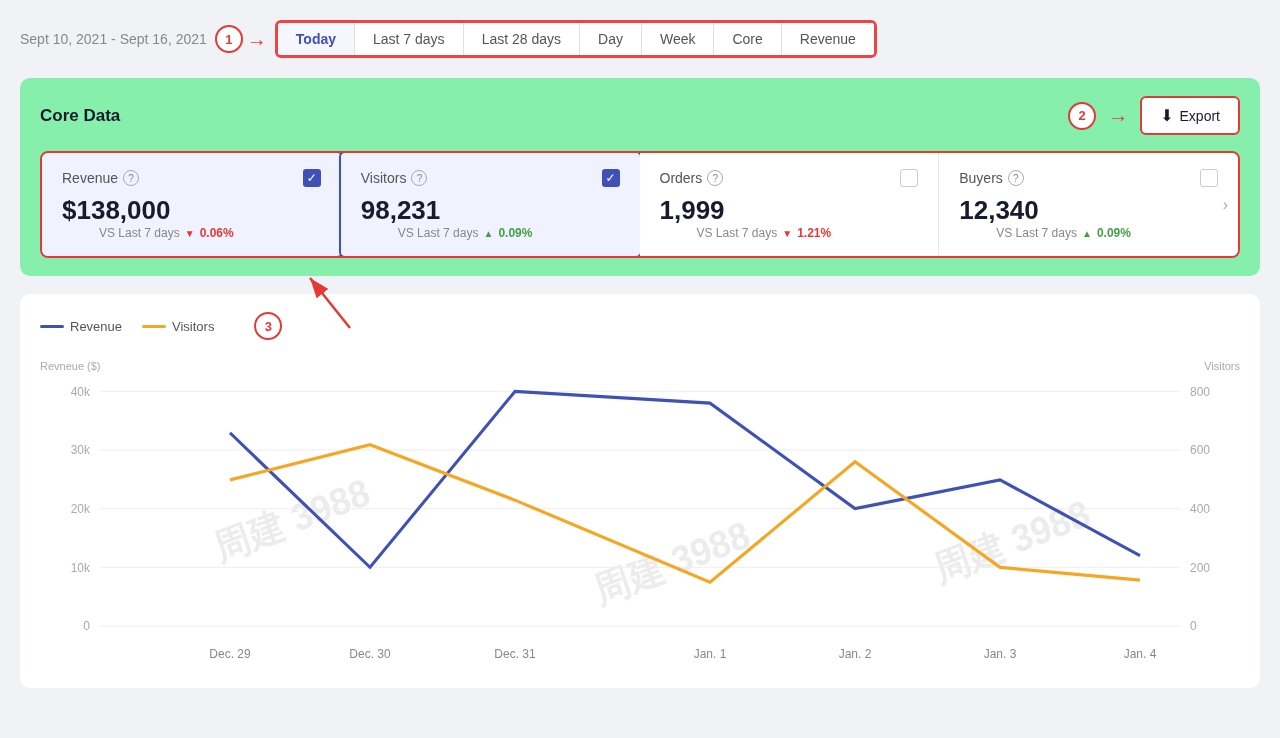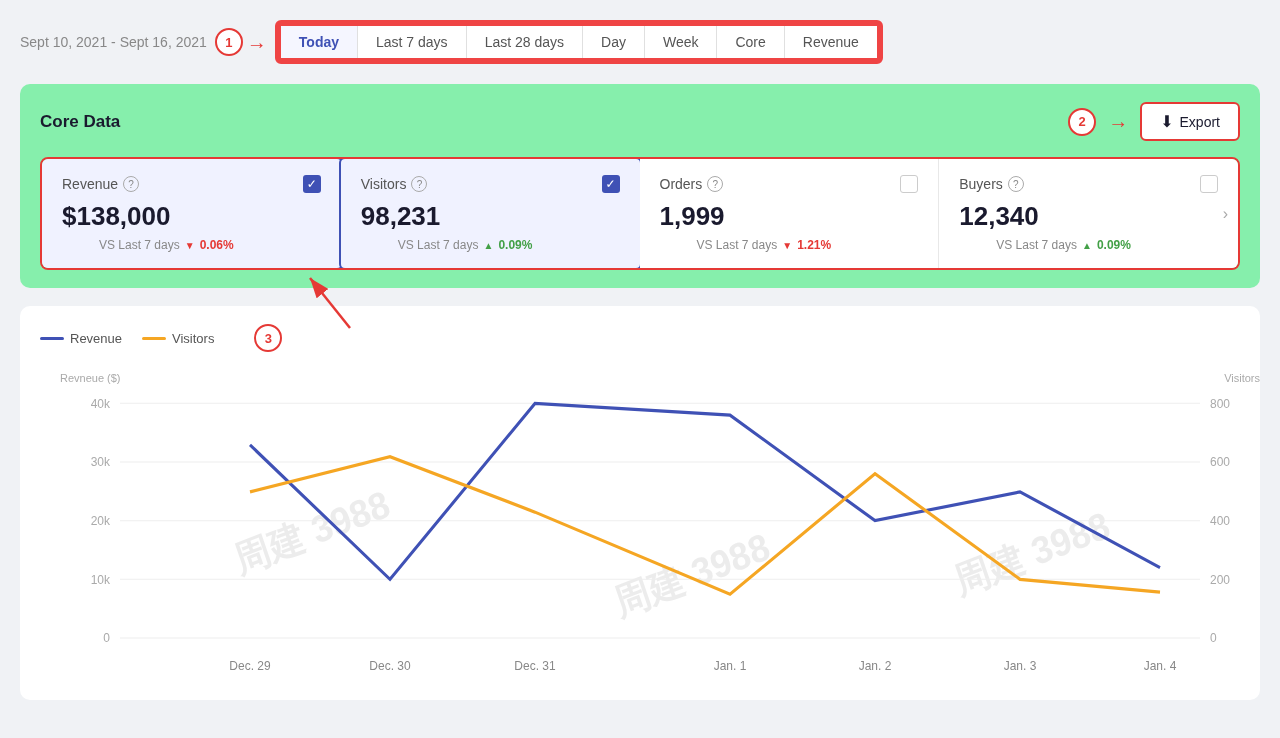--- a/index.html
+++ b/index.html
@@ -24,21 +24,21 @@
       display: flex;
       align-items: center;
       gap: 8px;
     }
     .date-range {
       color: #888;
       font-size: 14px;
     }
     .tab-bar {
       display: flex;
-      border: 6px solid #ef4444;
+      border: 3px solid #ef4444;
       border-radius: 6px;
       overflow: hidden;
       background: white;
     }
     .tab-item {
       padding: 8px 18px;
       cursor: pointer;
       font-size: 14px;
       font-weight: 500;
       color: #555;
@@ -145,21 +145,20 @@
       font-size: 12px;
     }
     .metric-checkbox.empty {
       background: white;
       border: 1.5px solid #ccc;
     }
     .metric-value {
       font-size: 26px;
       font-weight: 700;
       color: #1a1a2e;
-      margin-bottom: 6px;
     }
     .metric-comparison {
       font-size: 12px;
       color: #888;
       display: flex;
       align-items: center;
       gap: 5px;
       margin-left: 37px;
     }
     .trend-down { color: #e53935; font-weight: 600; }
@@ -196,21 +195,20 @@
       width: 24px; height: 3px;
       border-radius: 2px;
     }
     .legend-dot.blue { background: #3f51b5; }
     .legend-dot.yellow { background: #f5a623; }
 
     .chart-container {
       position: relative;
       width: 100%;
       height: 320px;
-      margin-left: 20px;
     }
     .chart-left-label {
       position: absolute;
       left: 0; top: 10px;
       font-size: 11px;
       color: #aaa;
     }
     .chart-right-label {
       position: absolute;
       right: 0; top: 10px;

